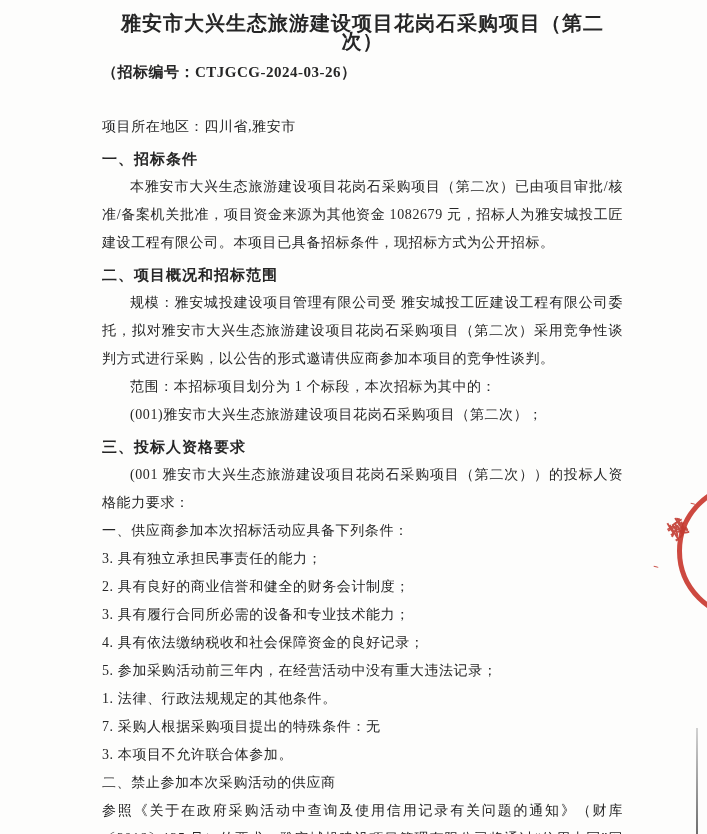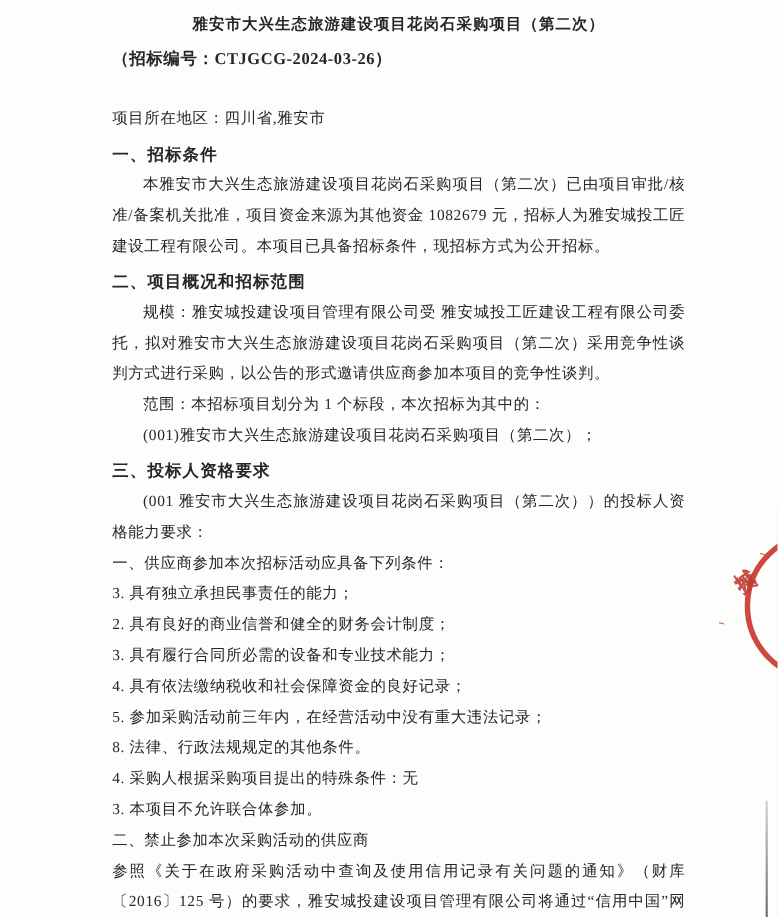--- a/index.html
+++ b/index.html
@@ -16,21 +16,21 @@
     overflow: hidden;
     font-family: "Liberation Serif", "DejaVu Serif", serif;
     color: #262626;
   }
   .content {
     position: relative;
     padding: 14px 84px 0 102px;
   }
   .doc-title {
     margin: 0;
-    font-size: 14px;
+    font-size: 20px;
     line-height: 18px;
     font-weight: bold;
     text-align: center;
     letter-spacing: 1px;
   }
   .doc-subtitle {
     margin: 13px 0 0 0;
     font-size: 15px;
     line-height: 18px;
     font-weight: bold;
@@ -132,22 +132,22 @@
 
     <h2 class="sec-heading">三、投标人资格要求</h2>
     <p class="indent">(001 雅安市大兴生态旅游建设项目花岗石采购项目（第二次））的投标人资格能力要求：</p>
     <p class="flush">一、供应商参加本次招标活动应具备下列条件：</p>
 
     <p class="flush">3. 具有独立承担民事责任的能力；</p>
     <p class="flush">2. 具有良好的商业信誉和健全的财务会计制度；</p>
     <p class="flush">3. 具有履行合同所必需的设备和专业技术能力；</p>
     <p class="flush">4. 具有依法缴纳税收和社会保障资金的良好记录；</p>
     <p class="flush">5. 参加采购活动前三年内，在经营活动中没有重大违法记录；</p>
-    <p class="flush">8. 法律、行政法规规定的其他条件。</p>
-    <p class="flush">4. 采购人根据采购项目提出的特殊条件：无</p>
+    <p class="flush">1. 法律、行政法规规定的其他条件。</p>
+    <p class="flush">7. 采购人根据采购项目提出的特殊条件：无</p>
     <p class="flush">3. 本项目不允许联合体参加。</p>
 
     <p class="flush">二、禁止参加本次采购活动的供应商</p>
     <p class="flush">参照《关于在政府采购活动中查询及使用信用记录有关问题的通知》（财库〔2016〕125 号）的要求，雅安城投建设项目管理有限公司将通过“信用中国”网站（www.creditchina.govcn）或“中国政府采购网”网站（www.ccgp.gov.cn）等渠道查询供应商在采购公告发布之日前</p>
   </div>
 
   <div class="seal"></div>
   <div class="seal-glyphs">城投</div>
   <div class="seal-mark-top">丶</div>
   <div class="seal-mark-bottom">丶</div>

